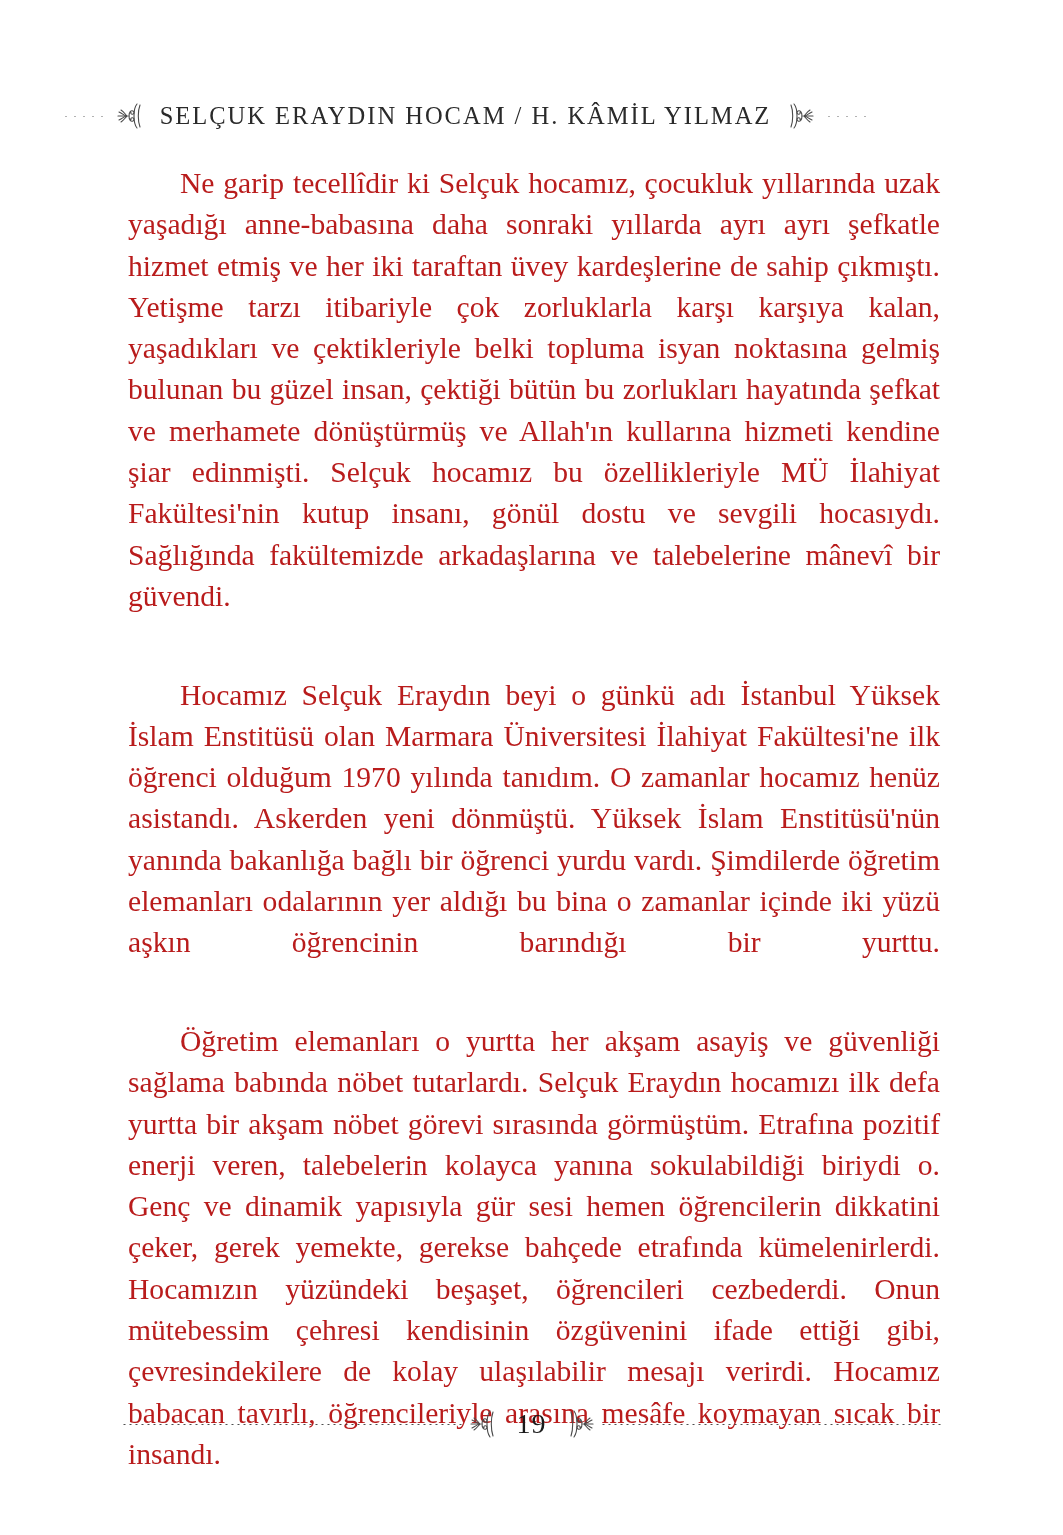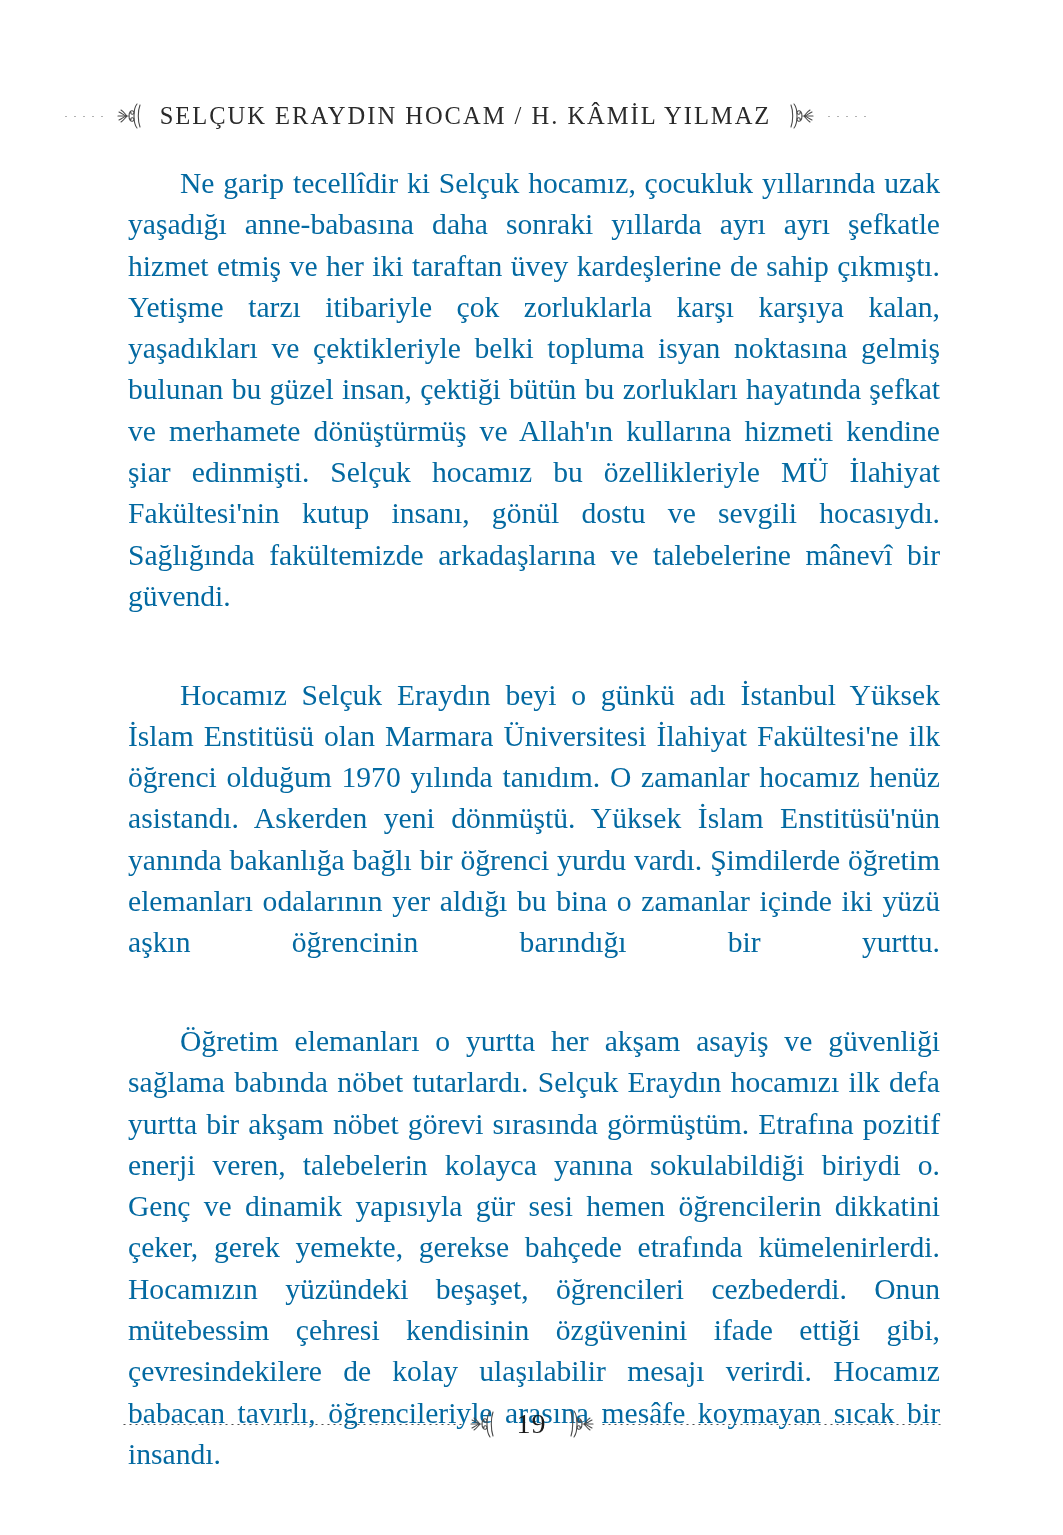--- a/index.html
+++ b/index.html
@@ -74,21 +74,21 @@
     width: 812px;
   }
 
   .body-text p {
     margin: 0;
     font-size: 29.6px;
     line-height: 41.3px;
     text-align: justify;
     text-justify: inter-word;
     text-indent: 52px;
-    color: #0369a1;
+    color: #b91c1c;
     -webkit-hyphens: none;
     hyphens: none;
     word-spacing: 0px;
   }
 
   .body-text p + p {
     margin-top: 16px;
   }
 
   

